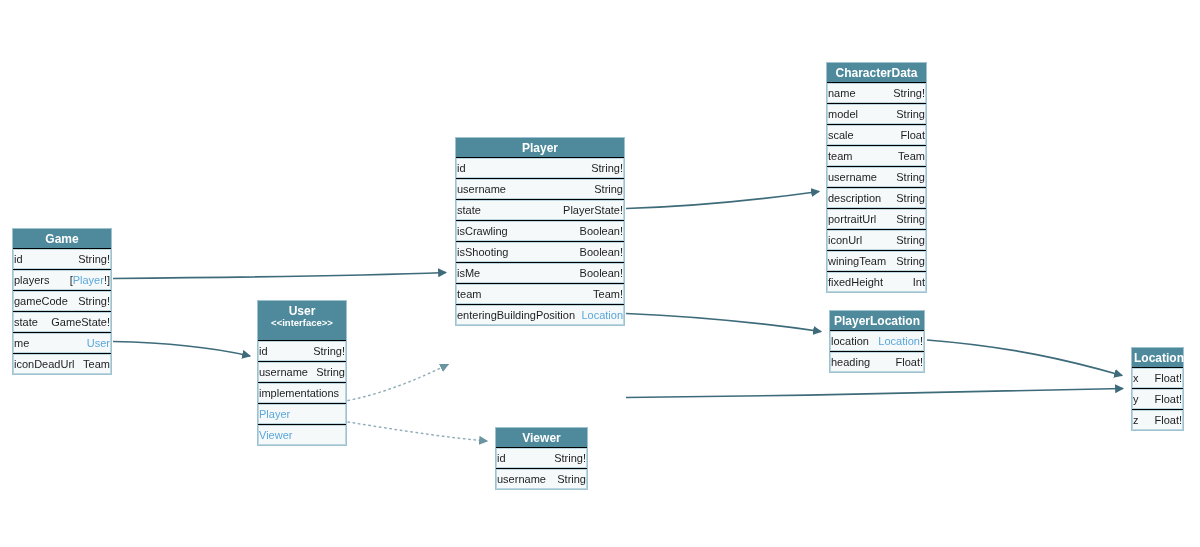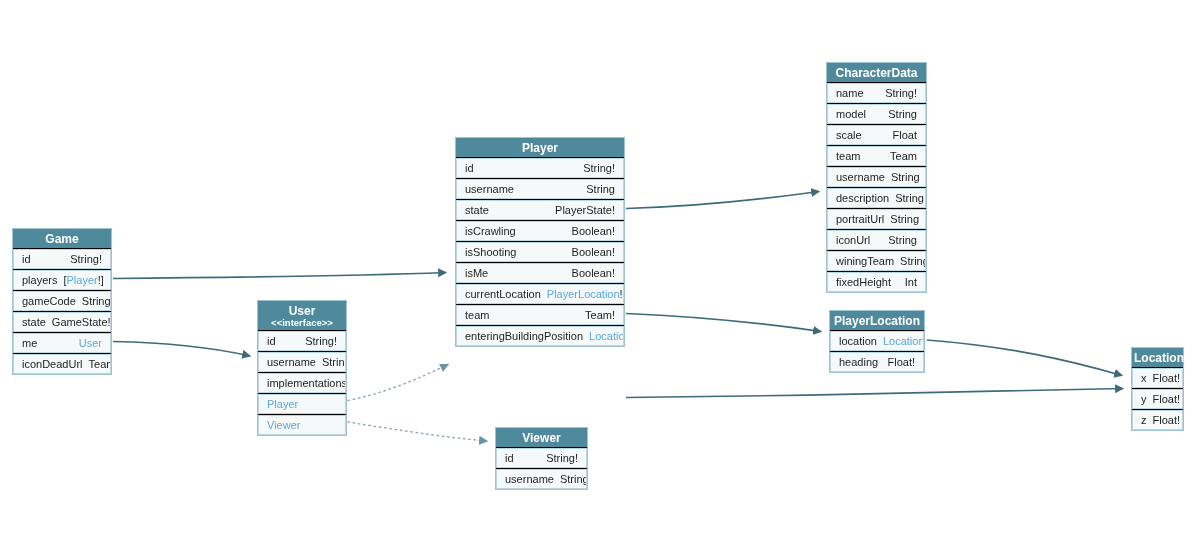--- a/index.html
+++ b/index.html
@@ -8,24 +8,24 @@
     --link:#5ba7da; --arrow:#3e6b7a; --dotted:#93aeb9;
   }
   html,body{margin:0;padding:0;background:#fff;}
   .canvas{position:relative;width:1200px;height:547px;background:#fff;overflow:hidden;
           font-family:"Liberation Sans","DejaVu Sans",sans-serif;color:var(--text);}
   svg.edges{position:absolute;left:0;top:0;z-index:0;pointer-events:none;}
   .ttable{position:absolute;z-index:1;box-sizing:border-box;background:#000000;
           border:1px solid var(--outer-border);}
   .thead{background:var(--header-bg);color:var(--header-text);text-align:center;
          font-weight:bold;font-size:12px;line-height:18px;padding:1px 2px 0 2px;cursor:pointer;}
-  .tsub{display:block;font-size:9.5px;font-weight:bold;line-height:10px;padding-bottom:2px;margin-top:-2px;}
+  .tsub{display:block;font-size:9.5px;font-weight:bold;line-height:10px;padding-bottom:12px;margin-top:-2px;}
   .frow{display:flex;justify-content:space-between;align-items:center;box-sizing:border-box;
         background:var(--row-bg);border:1px solid var(--row-border);margin-top:1px;
-        height:20px;padding:0 8px;font-size:11px;white-space:nowrap;overflow:hidden;cursor:pointer;}
+        height:20px;padding:0 0;font-size:11px;white-space:nowrap;overflow:hidden;cursor:pointer;}
   .fname{color:var(--text);}
   .ftype{color:var(--text);margin-left:6px;}
   .link{color:var(--link);}
   path.edge{fill:none;}
 </style>
 </head>
 <body>
 
 <div class="canvas">
 
@@ -129,24 +129,20 @@
         </div>
         <div class="frow">
           <span class="fname">isShooting</span>
           <span class="ftype"><span>Boolean!</span></span>
         </div>
         <div class="frow">
           <span class="fname">isMe</span>
           <span class="ftype"><span>Boolean!</span></span>
         </div>
         <div class="frow">
-          <span class="fname">currentLocation</span>
-          <span class="ftype"><span class="link">PlayerLocation</span><span>!</span></span>
-        </div>
-        <div class="frow">
           <span class="fname">team</span>
           <span class="ftype"><span>Team!</span></span>
         </div>
         <div class="frow">
           <span class="fname">enteringBuildingPosition</span>
           <span class="ftype"><span class="link">Location</span></span>
         </div>
       </div>
   </div>
 

